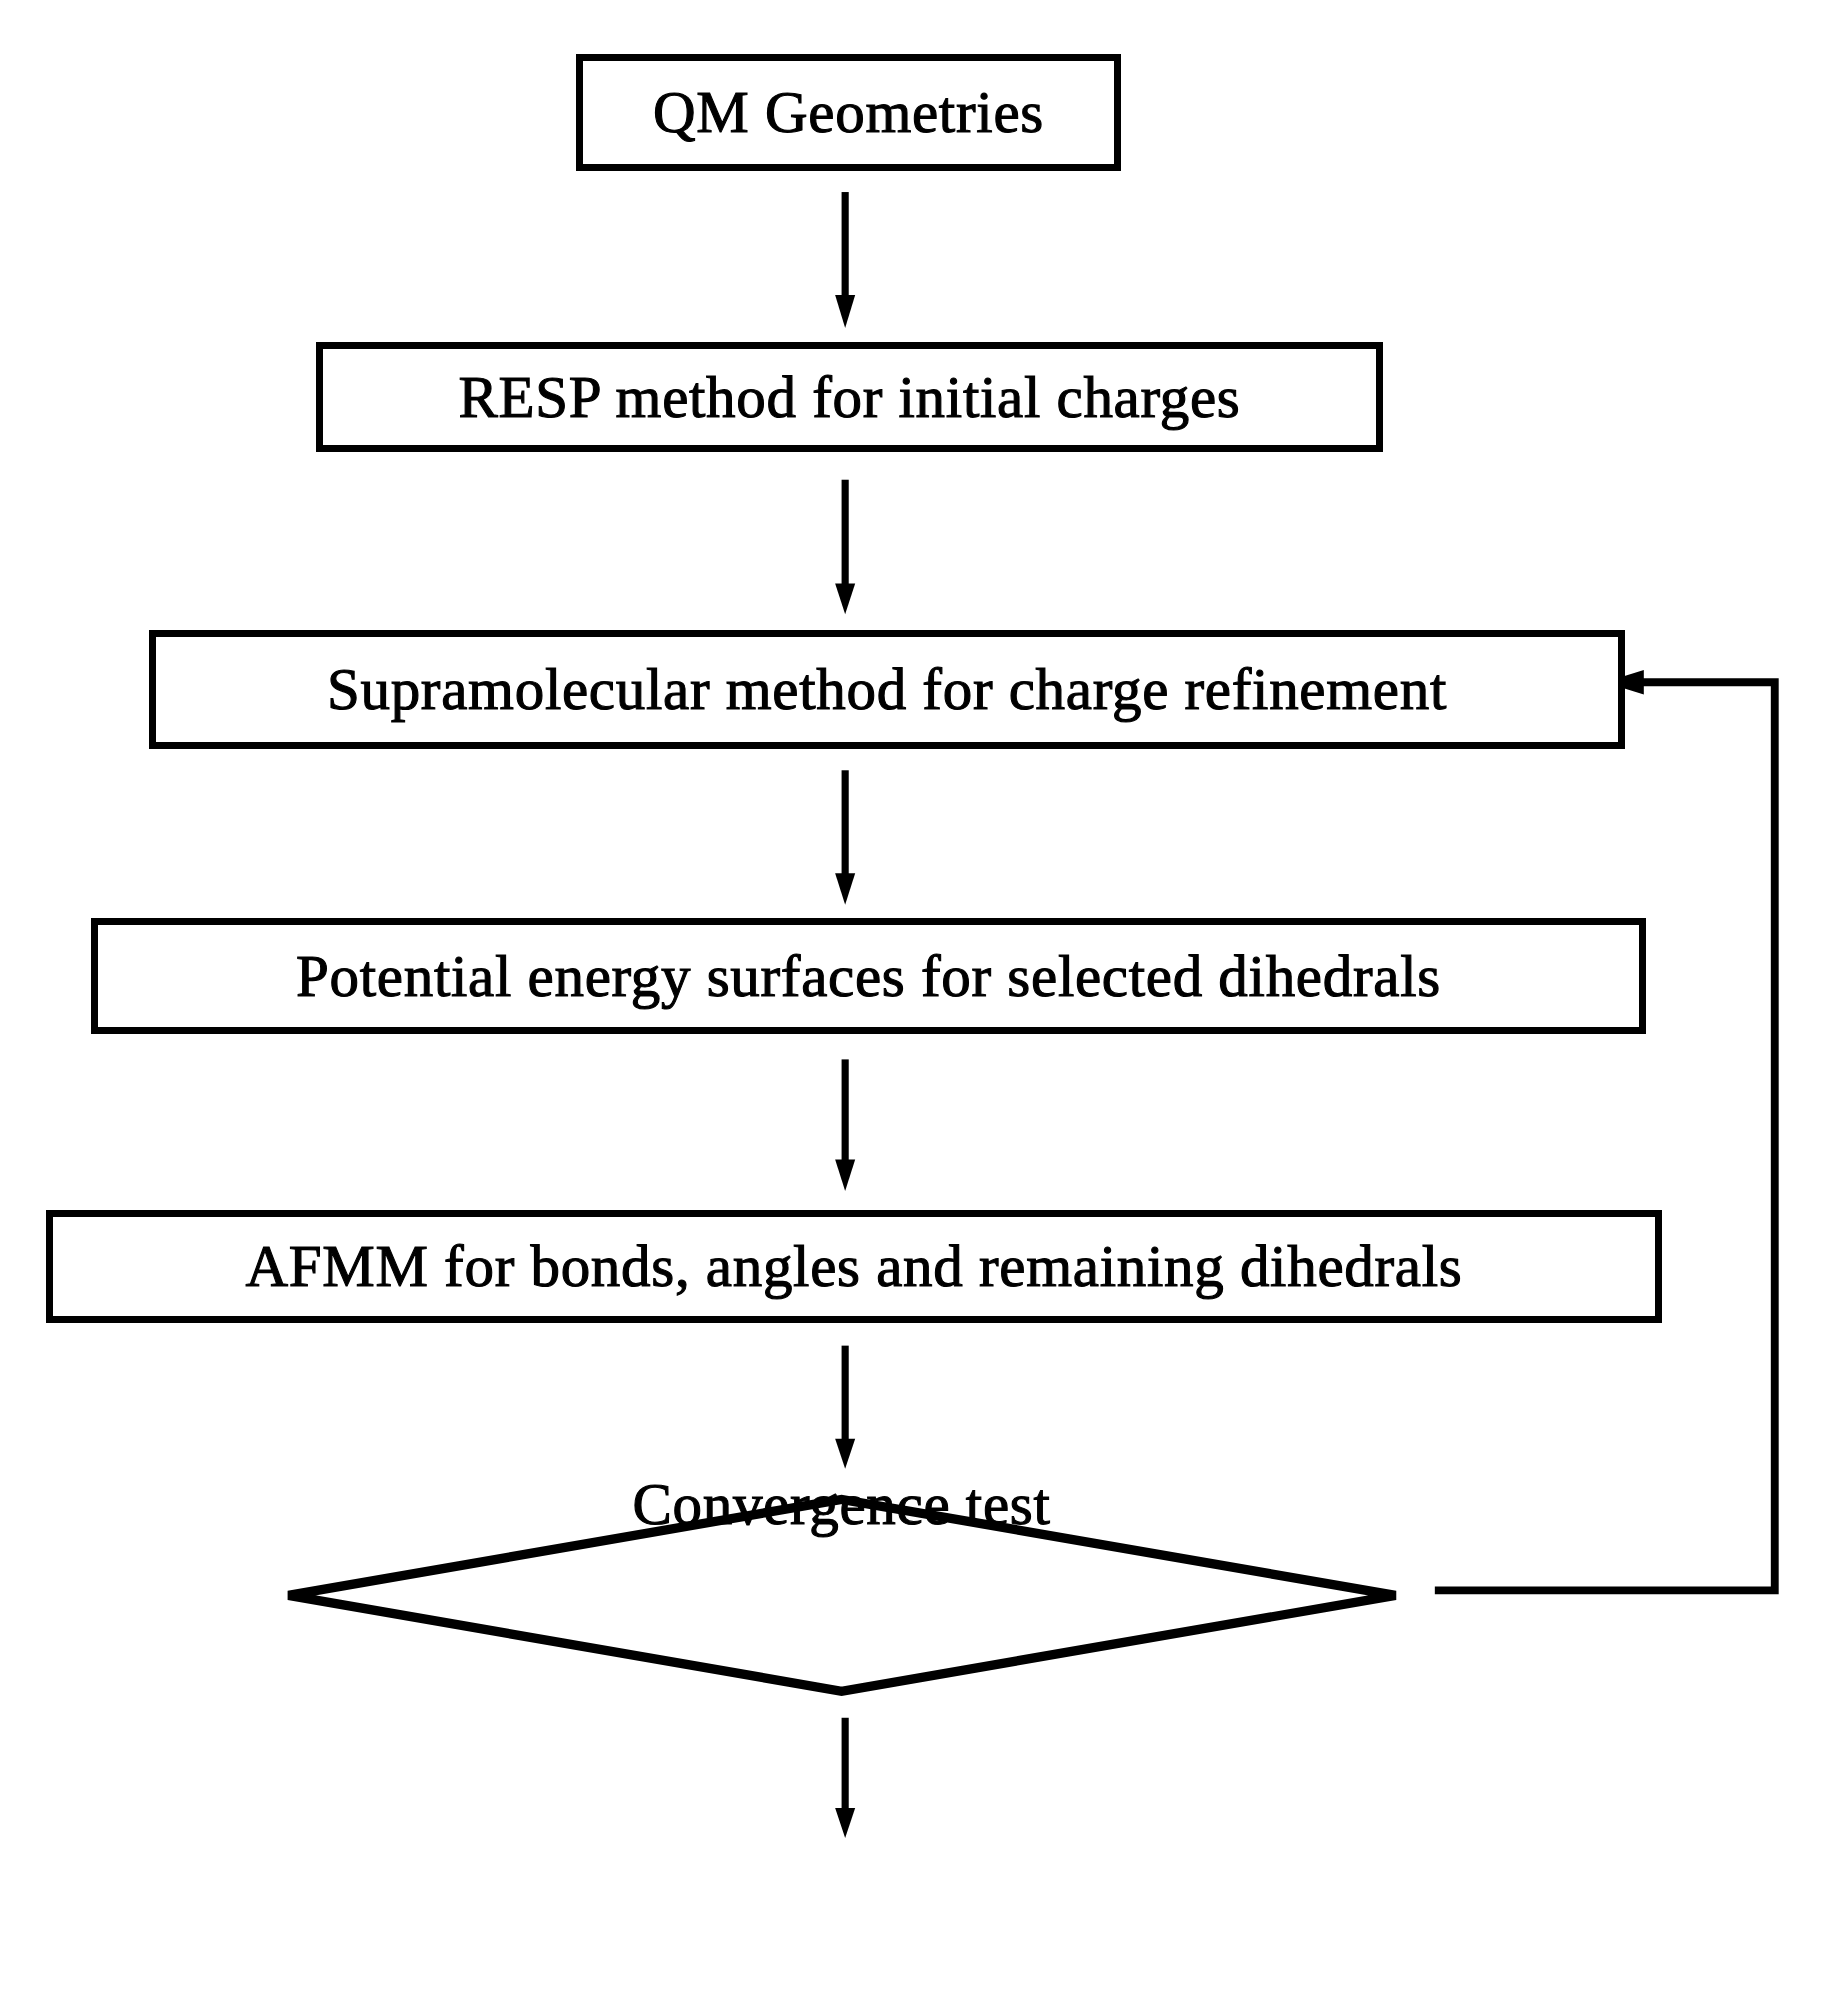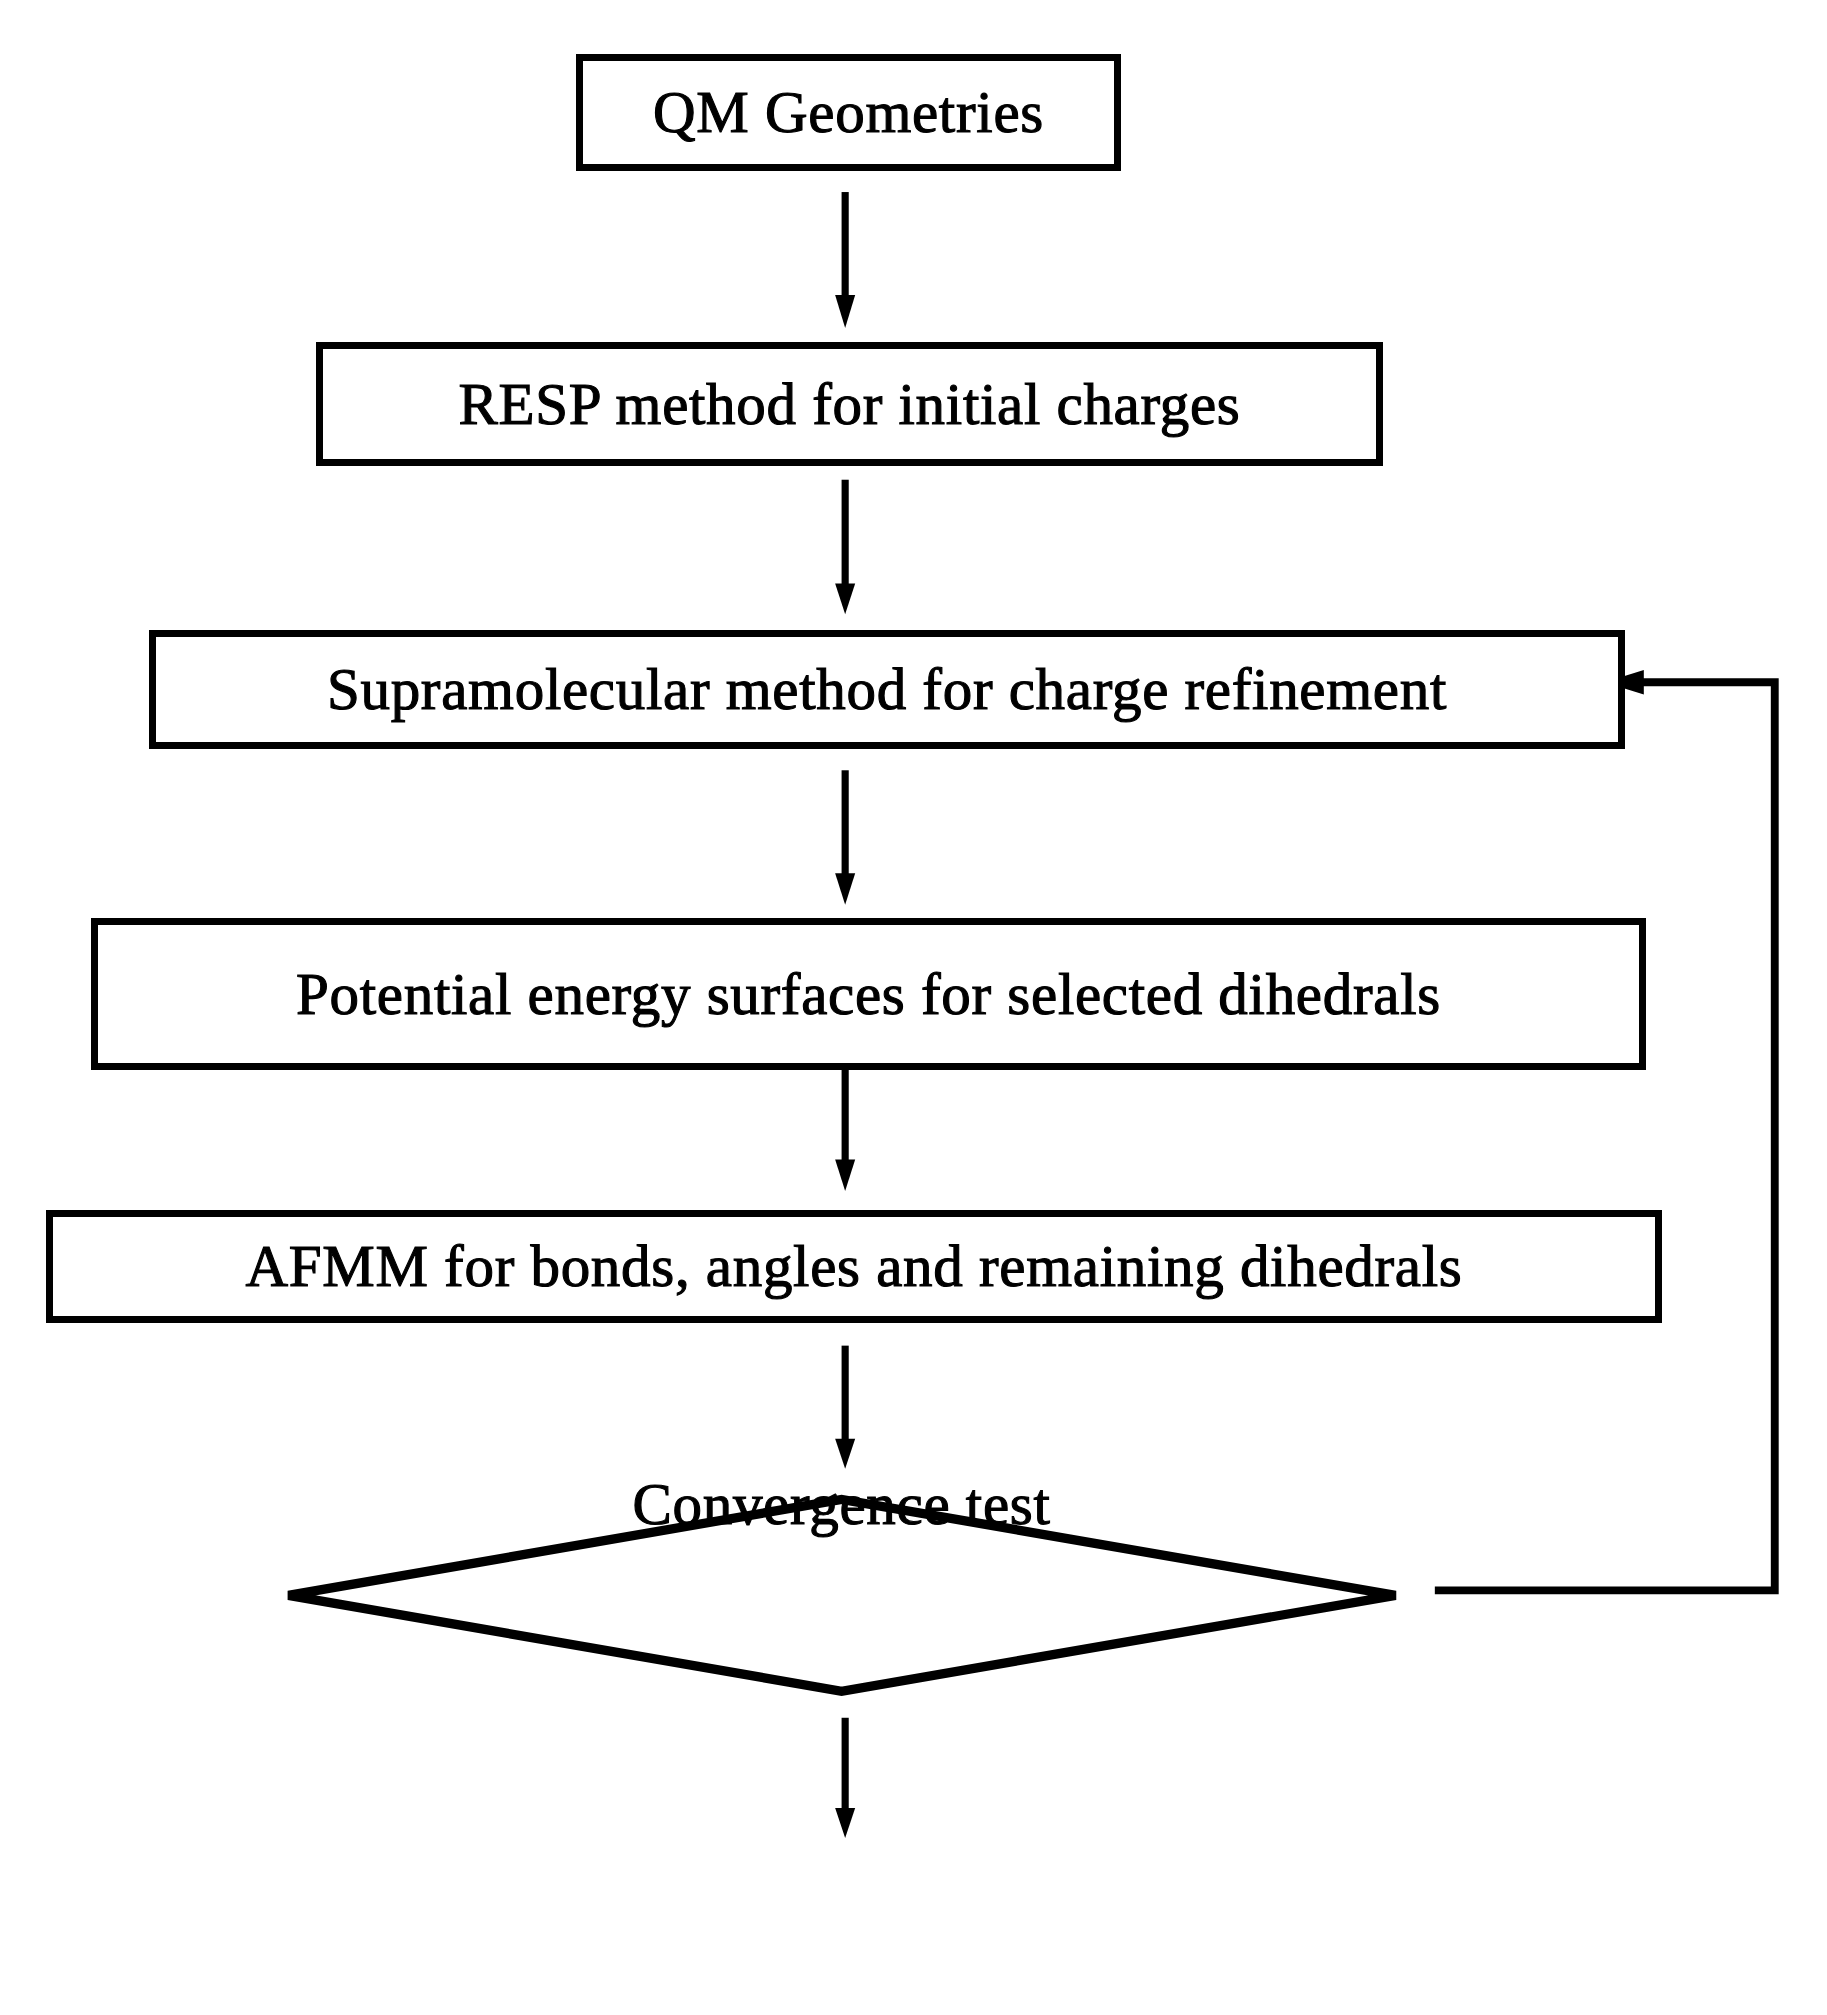--- a/index.html
+++ b/index.html
@@ -33,23 +33,23 @@
     line-height: 1;
     white-space: nowrap;
     -webkit-text-stroke: 1.1px #000000;
     letter-spacing: 0.7px;
   }
   .box {
     border: 7.2px solid #000000;
   }
   
   #node-qm    { left: 576px;  top: 54px;   width: 545px;  height: 117px; }
-  #node-resp  { left: 316px;  top: 342px;  width: 1067px; height: 124px; }
+  #node-resp  { left: 316px;  top: 342px;  width: 1067px; height: 110px; }
   #node-supra { left: 110px;  top: 630px;  width: 1476px; height: 119px; margin-left: 39px; }
-  #node-pes   { left: 91px;  top: 918px; width: 1555px; height: 152px; }
+  #node-pes   { left: 91px;  top: 918px; width: 1555px; height: 116px; }
   #node-afmm  { left: 46px;   top: 1210px; width: 1616px; height: 113px; }
   #node-done  { left: 396px;  top: 1865px; width: 906px; height: 112px; }
   
   #node-conv-label {
     left: 555px; top: 1468px; width: 573px; height: 72px;
     background: transparent;
   }
 </style>
 </head>
 <body>

